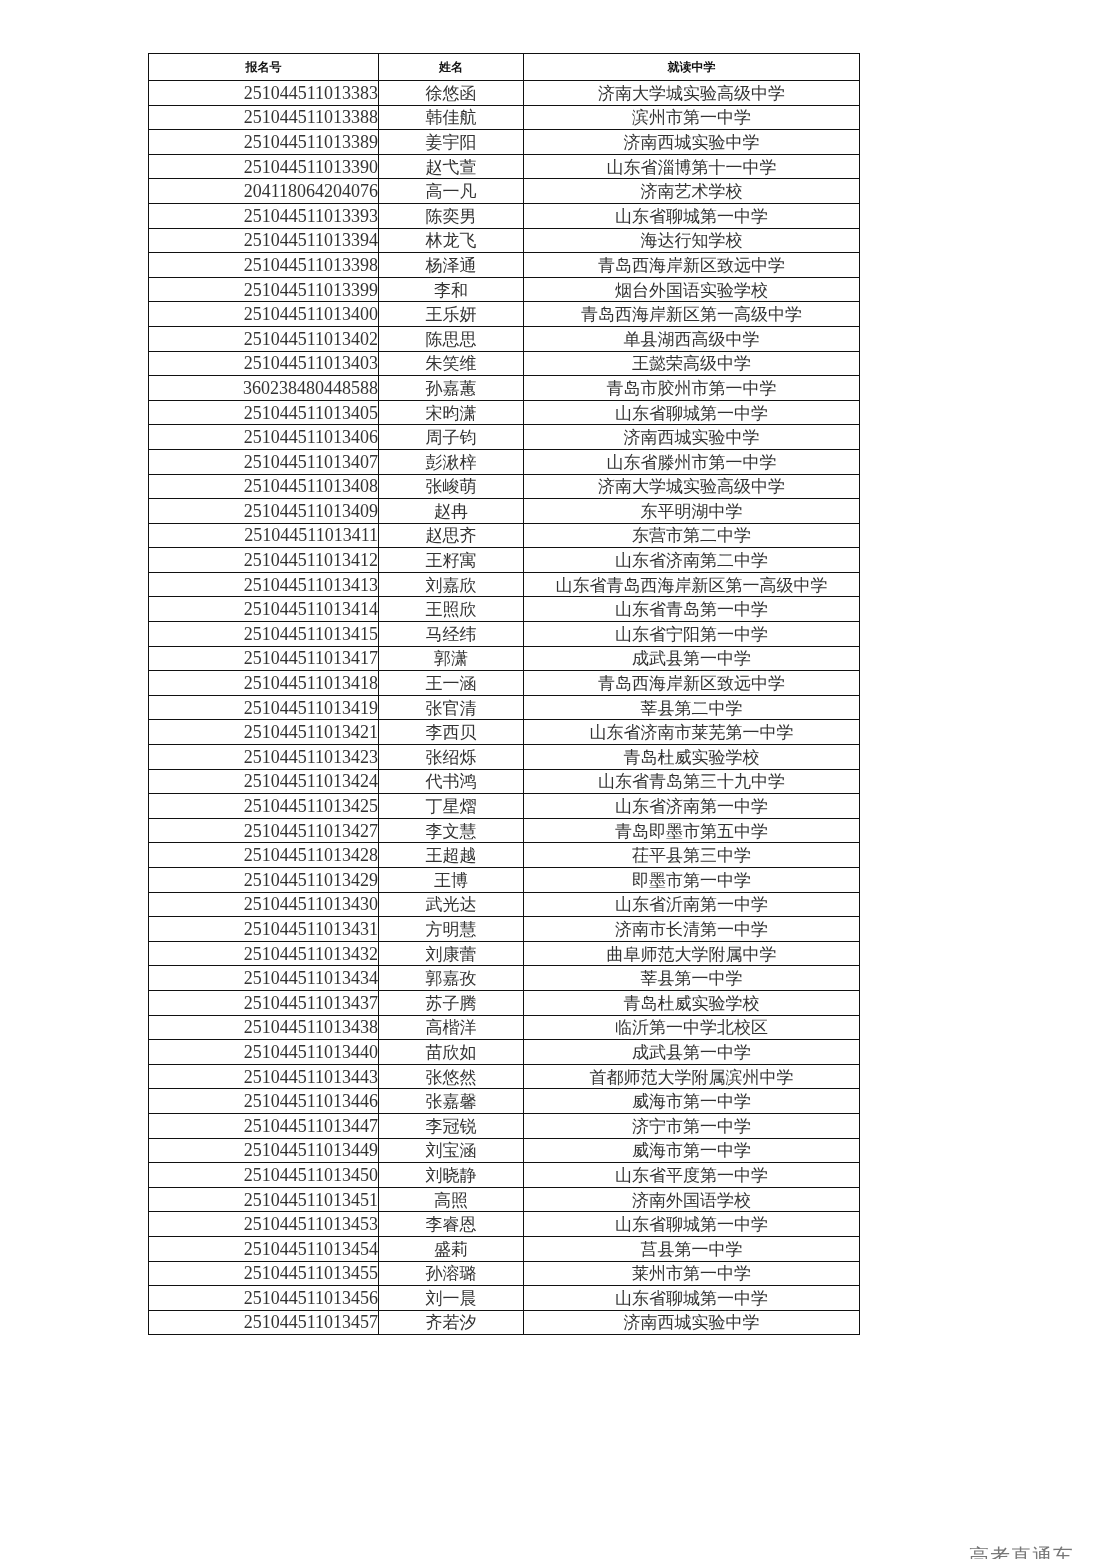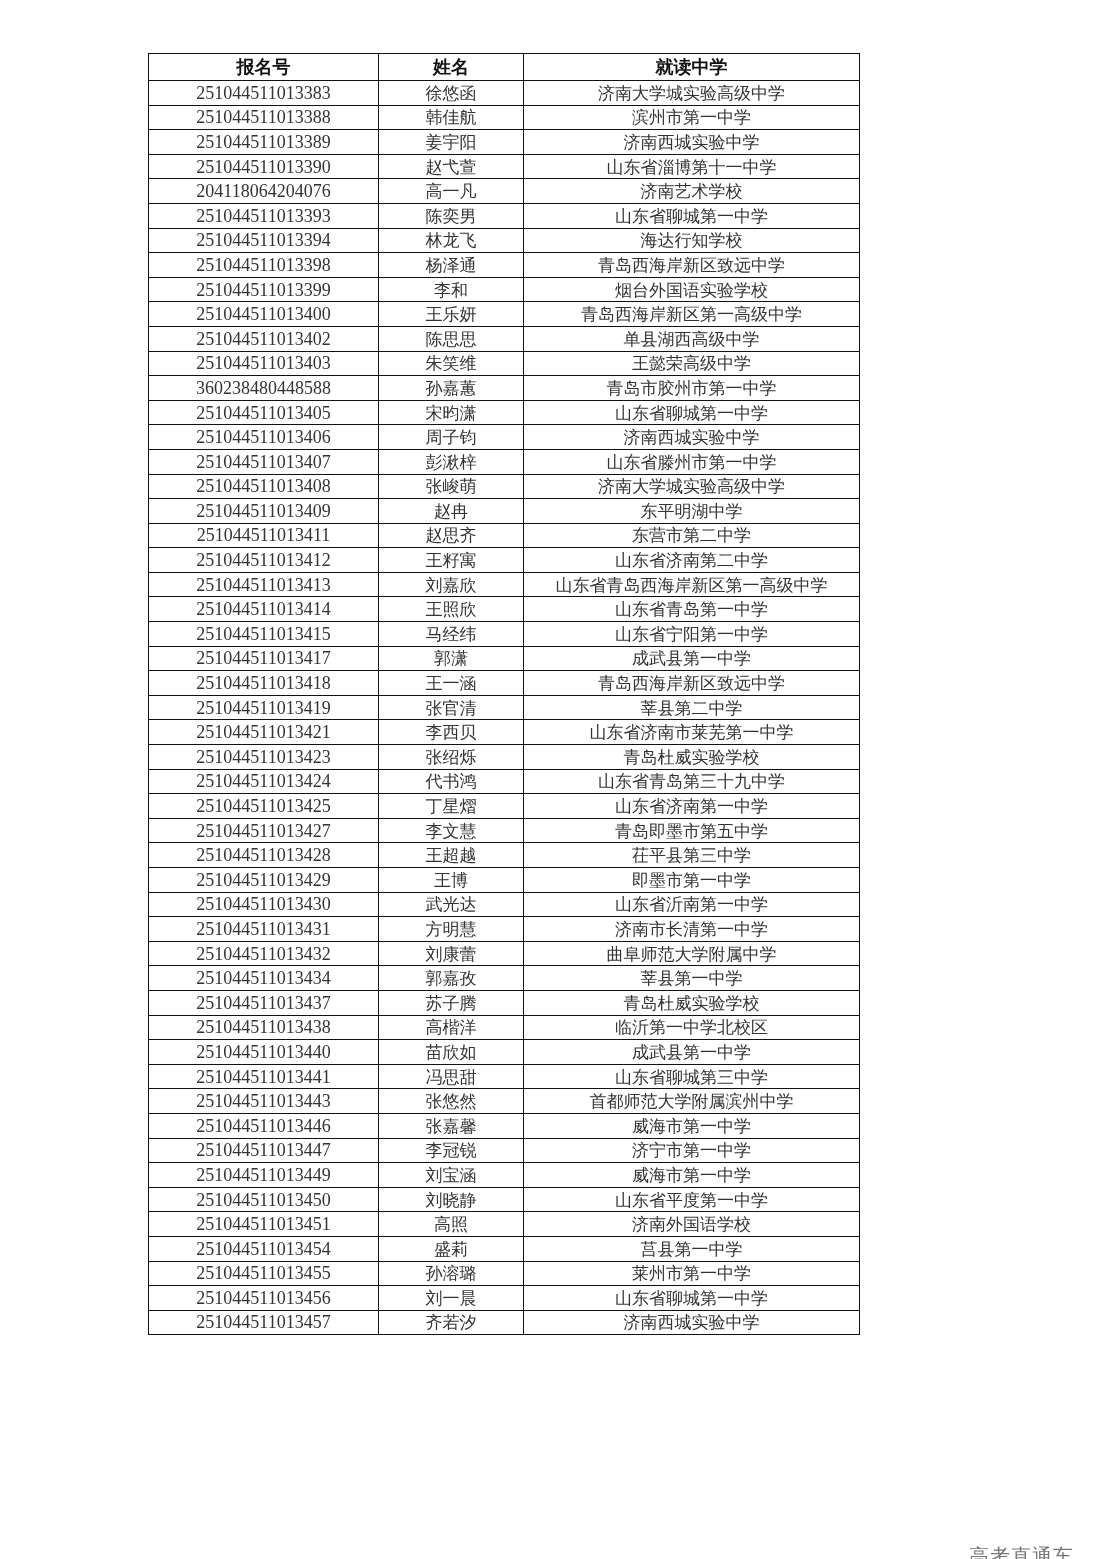--- a/index.html
+++ b/index.html
@@ -32,33 +32,34 @@
       border: 1.5px solid #111;
       text-align: center;
       padding: 0;
       white-space: nowrap;
       overflow: hidden;
     }
     th {
       height: 26px;
       font-family: "DejaVu Sans", "Liberation Sans", sans-serif;
       font-weight: bold;
-      font-size: 18px;
+      font-size: 12px;
       color: #111;
     }
     td {
       height: 23.6px;
       font-size: 17px;
       color: #333;
       line-height: 22px;
     }
     td.id {
       font-family: "Liberation Serif", "DejaVu Serif", serif;
       font-size: 18px;
       letter-spacing: 0px;
+      text-align: right;
     }
     td.name, td.school {
       font-family: "DejaVu Serif", "Liberation Serif", serif;
       font-size: 17px;
     }
     .watermark {
       position: absolute;
       right: 28px;
       top: 1506px;
       font-family: "DejaVu Sans", "Liberation Sans", sans-serif;
@@ -280,25 +281,20 @@
           <td class="id">251044511013438</td>
           <td class="name">高楷洋</td>
           <td class="school">临沂第一中学北校区</td>
         </tr>
         <tr>
           <td class="id">251044511013440</td>
           <td class="name">苗欣如</td>
           <td class="school">成武县第一中学</td>
         </tr>
         <tr>
-          <td class="id">251044511013441</td>
-          <td class="name">冯思甜</td>
-          <td class="school">山东省聊城第三中学</td>
-        </tr>
-        <tr>
           <td class="id">251044511013443</td>
           <td class="name">张悠然</td>
           <td class="school">首都师范大学附属滨州中学</td>
         </tr>
         <tr>
           <td class="id">251044511013446</td>
           <td class="name">张嘉馨</td>
           <td class="school">威海市第一中学</td>
         </tr>
         <tr>
@@ -313,20 +309,25 @@
         </tr>
         <tr>
           <td class="id">251044511013450</td>
           <td class="name">刘晓静</td>
           <td class="school">山东省平度第一中学</td>
         </tr>
         <tr>
           <td class="id">251044511013451</td>
           <td class="name">高照</td>
           <td class="school">济南外国语学校</td>
+        </tr>
+        <tr>
+          <td class="id">251044511013453</td>
+          <td class="name">李睿恩</td>
+          <td class="school">山东省聊城第一中学</td>
         </tr>
         <tr>
           <td class="id">251044511013454</td>
           <td class="name">盛莉</td>
           <td class="school">莒县第一中学</td>
         </tr>
         <tr>
           <td class="id">251044511013455</td>
           <td class="name">孙溶璐</td>
           <td class="school">莱州市第一中学</td>

